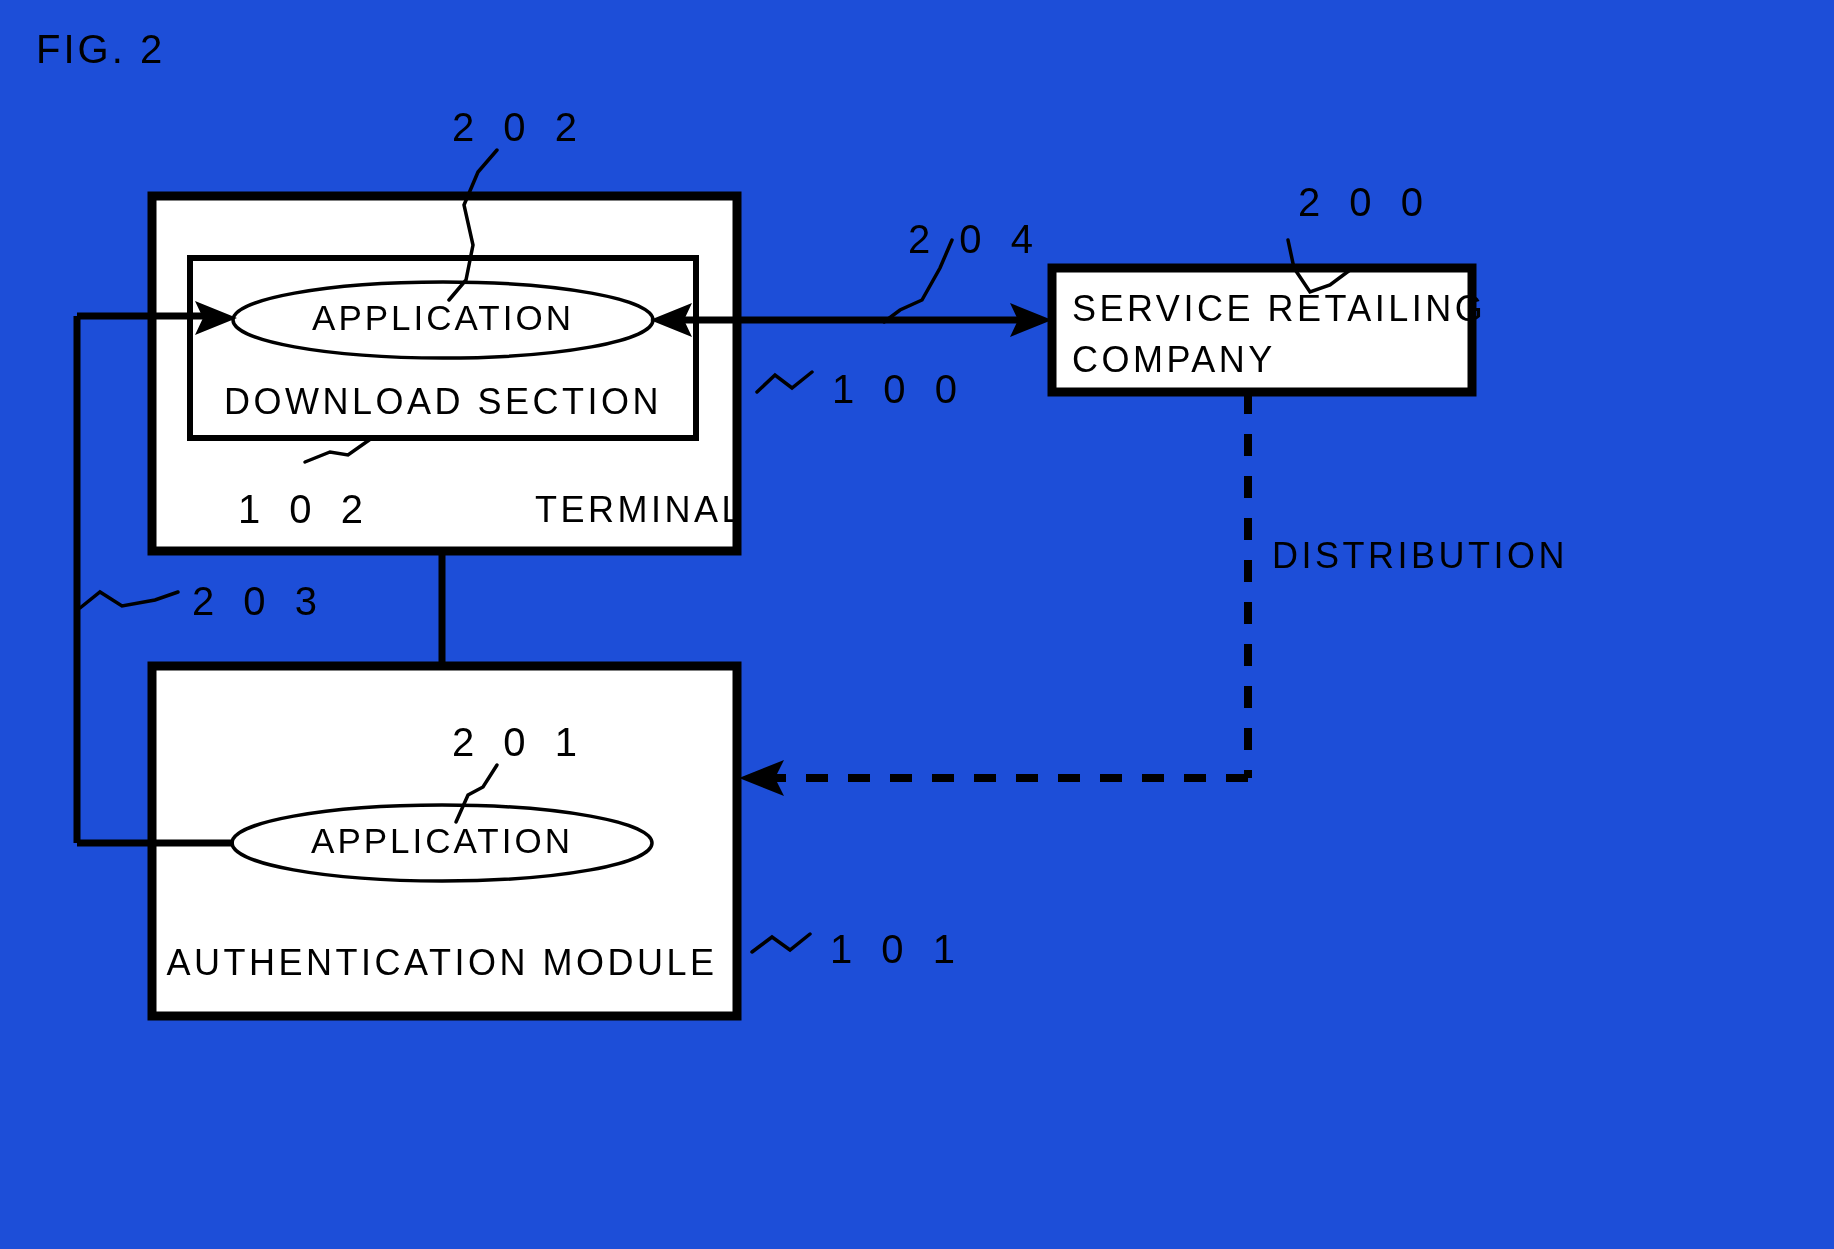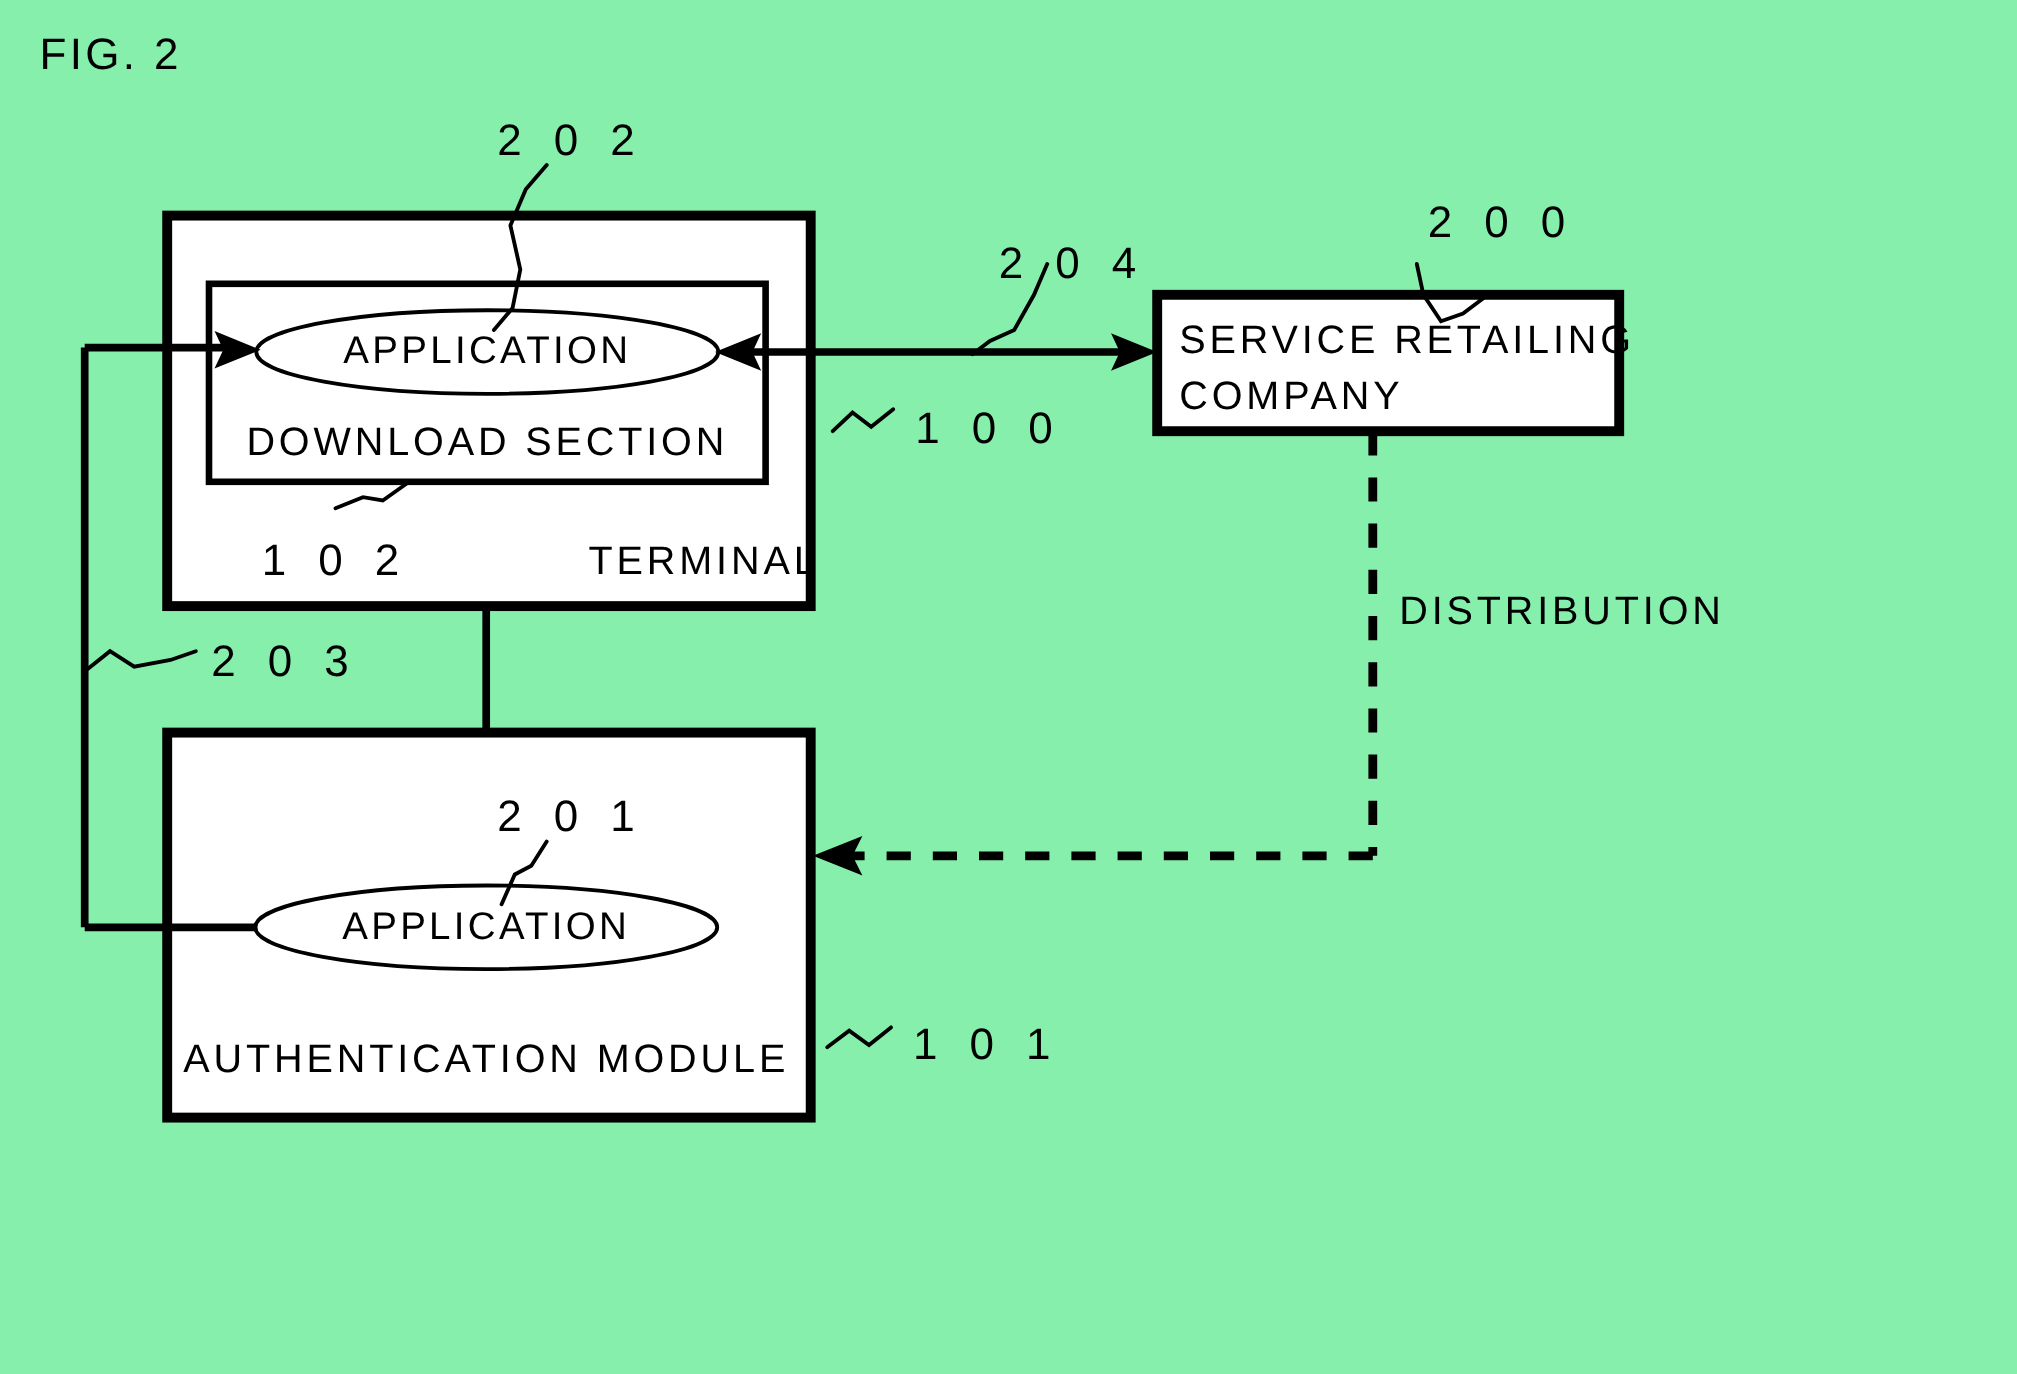--- a/index.html
+++ b/index.html
@@ -10,21 +10,21 @@
   body {
     width: 1834px;
     height: 1249px;
     font-family: "Liberation Sans", sans-serif;
     overflow: hidden;
   }
   #figure-root {
     position: relative;
     width: 1834px;
     height: 1249px;
-    background: #86efac;
+    background: #1d4ed8;
   }
   svg#diagram {
     position: absolute;
     left: 0;
     top: 0;
     width: 1834px;
     height: 1249px;
   }
   text {
     font-family: "Liberation Sans", sans-serif;

